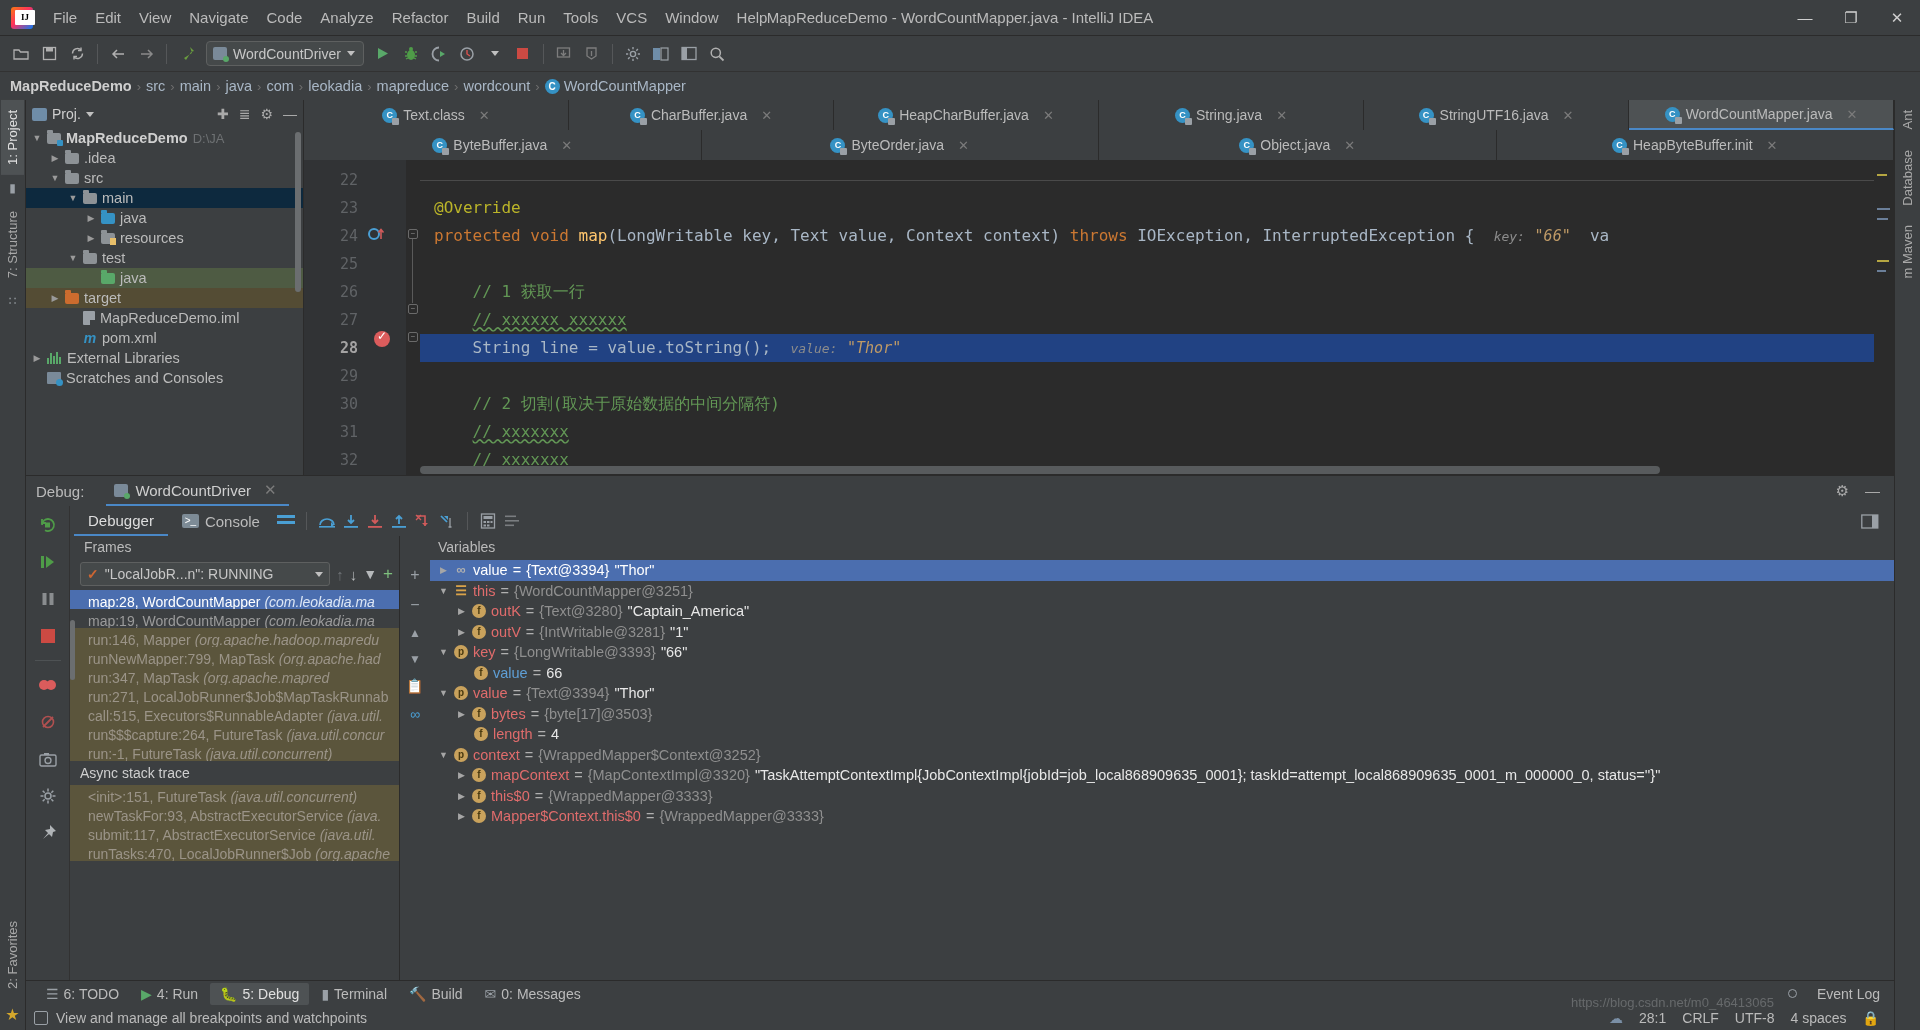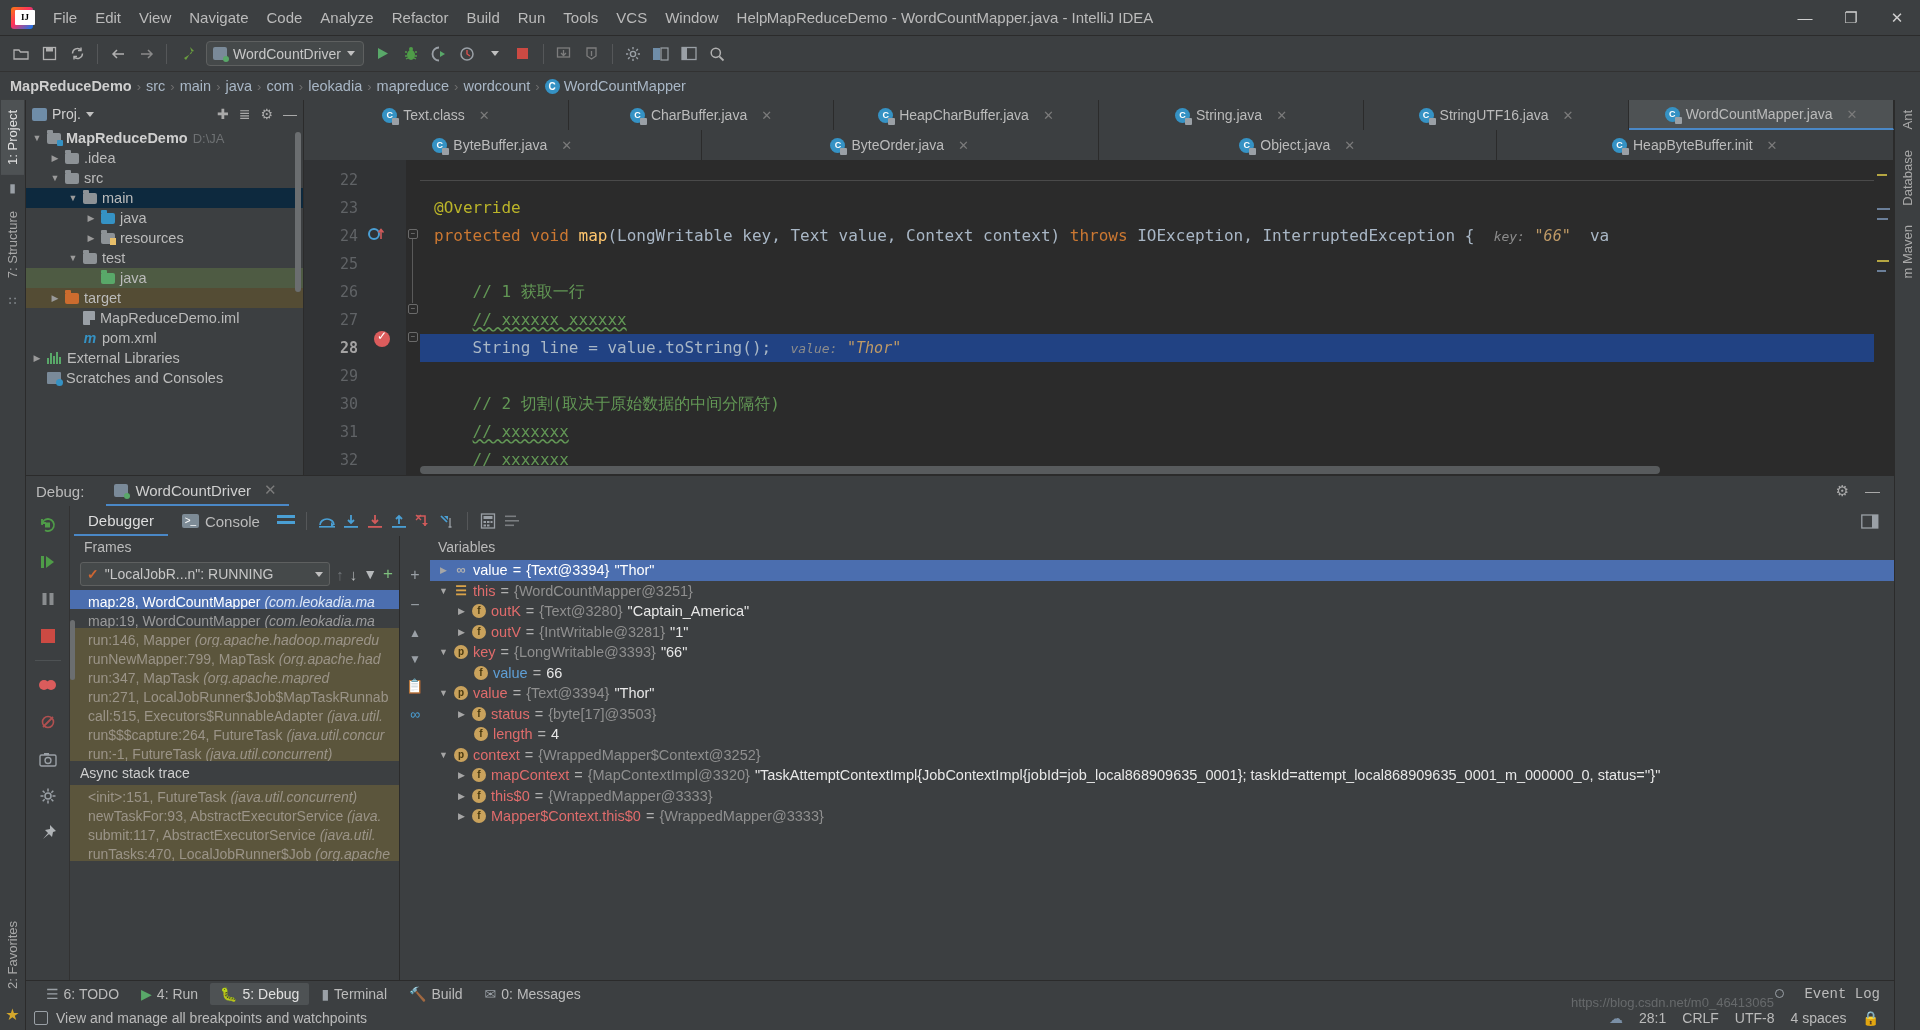--- a/index.html
+++ b/index.html
@@ -250,21 +250,21 @@
   .vnum { color:#e8e8e8; }
   .vrow.sel .vname, .vrow.sel .veq, .vrow.sel .vtype, .vrow.sel .vstr { color:#ffffff; }
 
   
   .toolwin-bar {
     height:26px; flex:0 0 26px; background:#3c3f41; display:flex; align-items:center;
     padding-left:10px; gap:2px; border-top:1px solid #2b2b2b; font-size:14px;
   }
   .tw { display:flex; align-items:center; gap:5px; padding:3px 10px; color:#bbbbbb; border-radius:2px;}
   .tw.active { background:#4e5254; color:#e0e0e0; }
-  .toolwin-right { margin-left:auto; display:flex; align-items:center; gap:20px; padding-right:14px; color:#bbbbbb;font-family:Liberation Mono, monospace;}
+  .toolwin-right { margin-left:auto; display:flex; align-items:center; gap:20px; padding-right:14px; color:#bbbbbb;}
   .statusbar {
     height:24px; flex:0 0 24px; background:#3c3f41; display:flex; align-items:center;
     padding-left:8px; gap:8px; font-size:14px; color:#bbbbbb; position:relative;
   }
   .status-right { margin-left:auto; display:flex; align-items:center; gap:16px; padding-right:14px;}
   .watermark {
     position:absolute; right:120px; bottom:20px; color:#6e7173; font-size:13px; opacity:0.85;
   }
   .hint-icon { width:14px;height:14px;border:1px solid #9aa0a6; border-radius:2px; display:inline-block;}
   .greencircle { width:9px;height:9px;border-radius:50%;border:1px solid #9aa0a6; display:inline-block;}
@@ -906,21 +906,21 @@
                       <span class="varrow">▼</span>
                       <span class="vic">p</span>
                       <span class="vname">value</span>
                       <span class="veq"> = </span>
                       <span class="vtype">{Text@3394}</span>
                       <span class="vstr"> "Thor"</span>
                     </div>
                     <div class="vrow" style="padding-left:26px;">
                       <span class="varrow">▶</span>
                       <span class="vic">f</span>
-                      <span class="vname">status</span>
+                      <span class="vname">bytes</span>
                       <span class="veq"> = </span>
                       <span class="vtype">{byte[17]@3503}</span>
                     </div>
                     <div class="vrow" style="padding-left:44px;">
                       <span class="vic">f</span>
                       <span class="vname">length</span>
                       <span class="veq"> = </span>
                       <span class="vnum">4</span>
                     </div>
                     <div class="vrow" style="padding-left:8px;">

